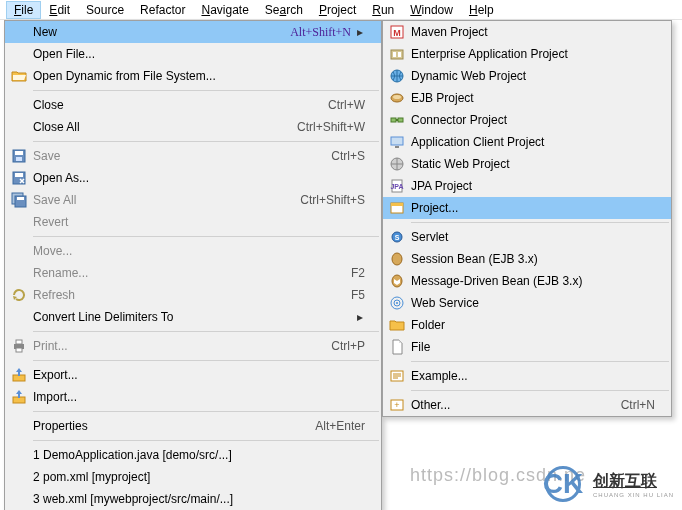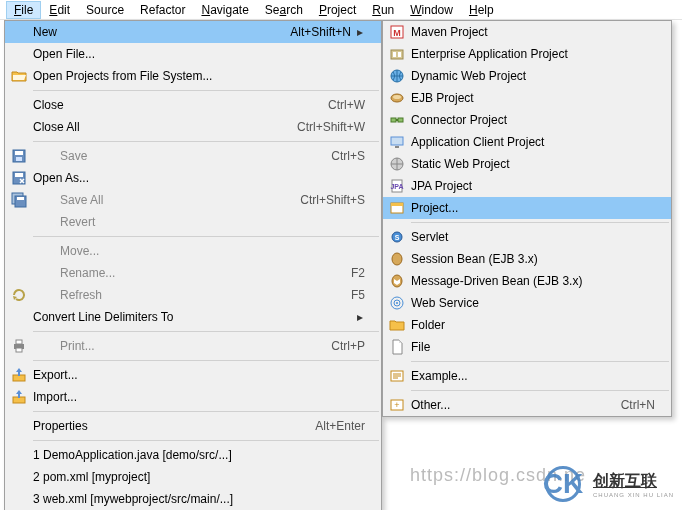--- a/index.html
+++ b/index.html
@@ -53,33 +53,33 @@
   .menu-item {
     display: flex;
     align-items: center;
     height: 22px;
     padding: 0 16px 0 4px;
     position: relative;
   }
   .menu-item.selected {
     background: #90c8f6;
   }
-  .menu-item.disabled { color: #888; gap: 27px; }
+  .menu-item.disabled { color: #888; }
   .menu-item .icon-slot {
     width: 20px;
     height: 16px;
     display: flex;
     align-items: center;
     justify-content: center;
     margin-right: 4px;
     flex-shrink: 0;
   }
   .menu-item .label { flex: 1 1 auto; white-space: nowrap; overflow: hidden; text-overflow: ellipsis; }
   .menu-item .accel { color: #555; margin-left: 10px; white-space: nowrap; }
-  .menu-item.selected .accel { color: #000000; }
+  .menu-item.selected .accel { color: #4c1d95; font-family: Liberation Serif, serif; }
   .menu-item .arrow { margin-left: 6px; width: 8px; color: #333; }
   .sep {
     height: 1px;
     background: #d0d0d0;
     margin: 3px 2px 3px 28px;
   }
   .icon-slot svg { width: 16px; height: 16px; }
   .watermark {
     position: absolute;
     right: 8px;
@@ -133,21 +133,21 @@
       <span class="icon-slot"></span>
       <span class="label">Open File...</span>
     </div>
     <div class="menu-item">
       <span class="icon-slot">
         <svg viewBox="0 0 16 16">
           <path fill="#f5c04a" stroke="#c48a1c" d="M1 4h5l1 1h8v8H1z"></path>
           <path fill="#fff7e0" d="M2 7h13l-2 5H2z"></path>
         </svg>
       </span>
-      <span class="label">Open Projects from File System...</span>
+      <span class="label">Open Dynamic from File System...</span>
     </div>
     <div class="sep"></div>
     <div class="menu-item">
       <span class="icon-slot"></span>
       <span class="label">Close</span>
       <span class="accel">Ctrl+W</span>
     </div>
     <div class="menu-item">
       <span class="icon-slot"></span>
       <span class="label">Close All</span>

